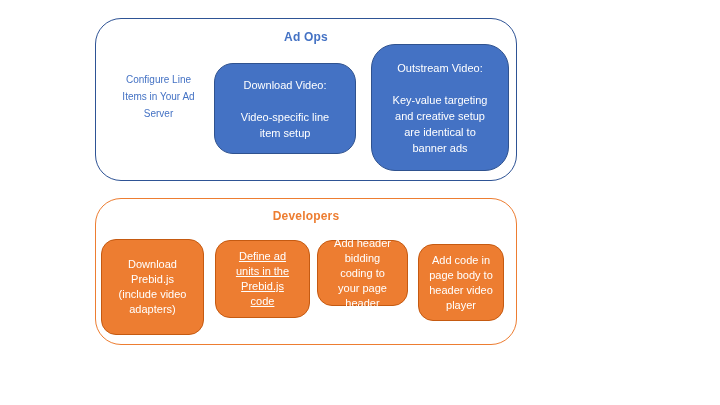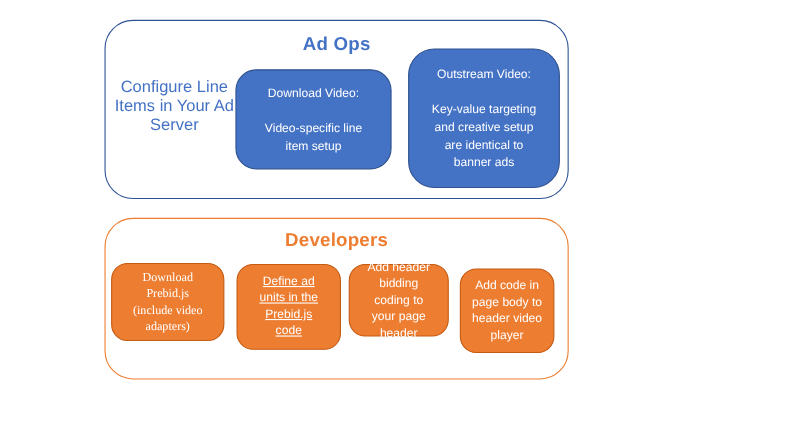--- a/index.html
+++ b/index.html
@@ -5,38 +5,38 @@
   html,body{margin:0;padding:0;background:#fff;}
   .canvas{
     position:relative;width:720px;height:405px;background:#ffffff;overflow:hidden;
     font-family:"Liberation Sans", sans-serif;
   }
   .group{position:absolute;background:#ffffff;border-radius:26px;box-sizing:border-box;}
   .group.blue{left:95px;top:18px;width:422px;height:163px;border:1.4px solid #2E5395;}
   .group.orange{left:95px;top:198px;width:422px;height:147px;border:1.4px solid #ED7D31;}
   .group-title{
     position:absolute;left:0;width:100%;margin:0;text-align:center;
-    font-size:17px;font-weight:bold;letter-spacing:0.2px;
+    font-size:12px;font-weight:bold;letter-spacing:0.2px;
   }
   .group.blue .group-title{top:11px;color:#4472C4;}
   .group.orange .group-title{top:10px;color:#ED7D31;}
   .side-note{
     position:absolute;left:0;top:52px;width:125px;
-    color:#4472C4;font-size:15px;line-height:17px;text-align:center;
+    color:#4472C4;font-size:10px;line-height:17px;text-align:center;
     white-space:pre-line;
   }
   .shape{
     position:absolute;display:flex;align-items:center;justify-content:center;
     text-align:center;color:#ffffff;white-space:pre-line;box-sizing:border-box;
   }
   .bluebox{background:#4472C4;border:1px solid #2F528F;font-size:11px;line-height:16px;}
   .bluebox.instream{left:118px;top:44px;width:142px;height:91px;border-radius:19px;}
   .bluebox.outstream{left:275px;top:25px;width:138px;height:127px;border-radius:24px;}
   .orangebox{background:#ED7D31;border:1px solid #C55A11;font-size:11px;line-height:15px;border-radius:15px;}
-  .orangebox.b1{left:5px;top:40px;width:103px;height:71px;font-family:Liberation Serif, serif;}
+  .orangebox.b1{left:5px;top:40px;width:103px;height:96px;}
   .orangebox.b2{left:119px;top:41px;width:95px;height:78px;text-decoration:underline;}
   .orangebox.b3{left:221px;top:41px;width:91px;height:66px;}
   .orangebox.b4{left:322px;top:45px;width:86px;height:77px;}
 </style>
 </head>
 <body>
 
 <div class="canvas">
 
   <section class="group blue">

